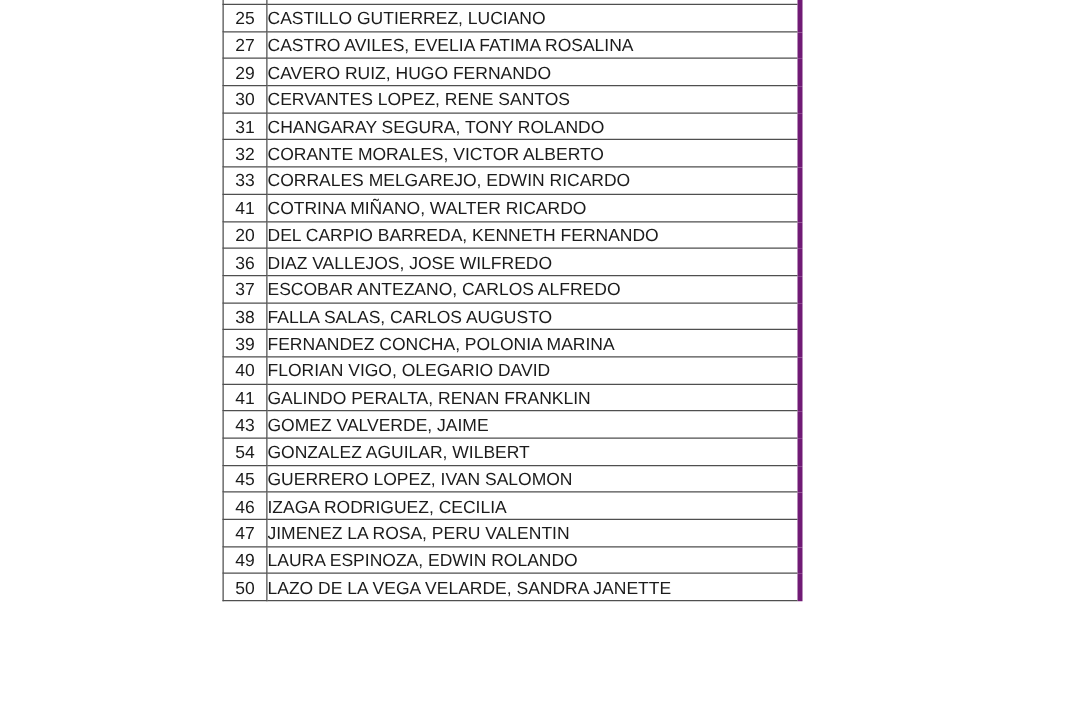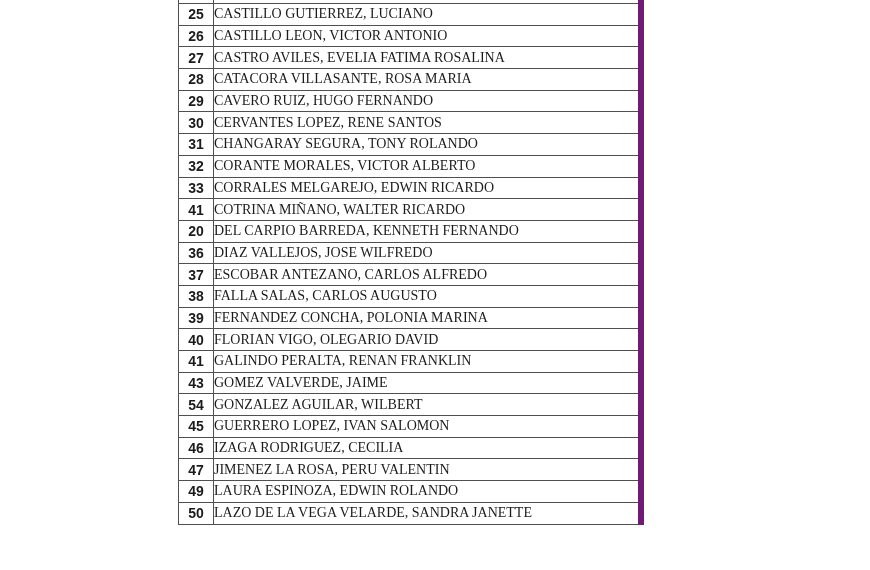--- a/index.html
+++ b/index.html
@@ -30,31 +30,29 @@
     border: 1px solid #4f4f4f;
     padding: 0;
     height: 20.7px;
     vertical-align: middle;
     font-size: 14px;
     color: #1b1b1b;
     white-space: nowrap;
     overflow: hidden;
   }
   table.roster td:last-child {
-    border-right: 6px solid #701a75;
-    font-family: Liberation Serif, serif;
+    border-right: 4px solid #701a75;
   }
   table.roster tr:first-child td {
     border-top: none;
     height: 3px;
   }
   td.col-num {
     width: 34px;
     text-align: center;
-    font-weight: bold;
   }
   td.col-name {
     width: 424px;
     text-align: left;
     padding-left: 9px;
   }
 </style>
 </head>
 <body>
 
@@ -64,30 +62,22 @@
       <tbody>
         <tr>
           <td class="col-num"></td>
           <td class="col-name"></td>
         </tr>
       <tr>
             <td class="col-num">25</td>
             <td class="col-name">CASTILLO GUTIERREZ, LUCIANO</td>
           </tr>
           <tr>
-            <td class="col-num">26</td>
-            <td class="col-name">CASTILLO LEON, VICTOR ANTONIO</td>
-          </tr>
-          <tr>
             <td class="col-num">27</td>
             <td class="col-name">CASTRO AVILES, EVELIA FATIMA ROSALINA</td>
-          </tr>
-          <tr>
-            <td class="col-num">28</td>
-            <td class="col-name">CATACORA VILLASANTE, ROSA MARIA</td>
           </tr>
           <tr>
             <td class="col-num">29</td>
             <td class="col-name">CAVERO RUIZ, HUGO FERNANDO</td>
           </tr>
           <tr>
             <td class="col-num">30</td>
             <td class="col-name">CERVANTES LOPEZ, RENE SANTOS</td>
           </tr>
           <tr>

